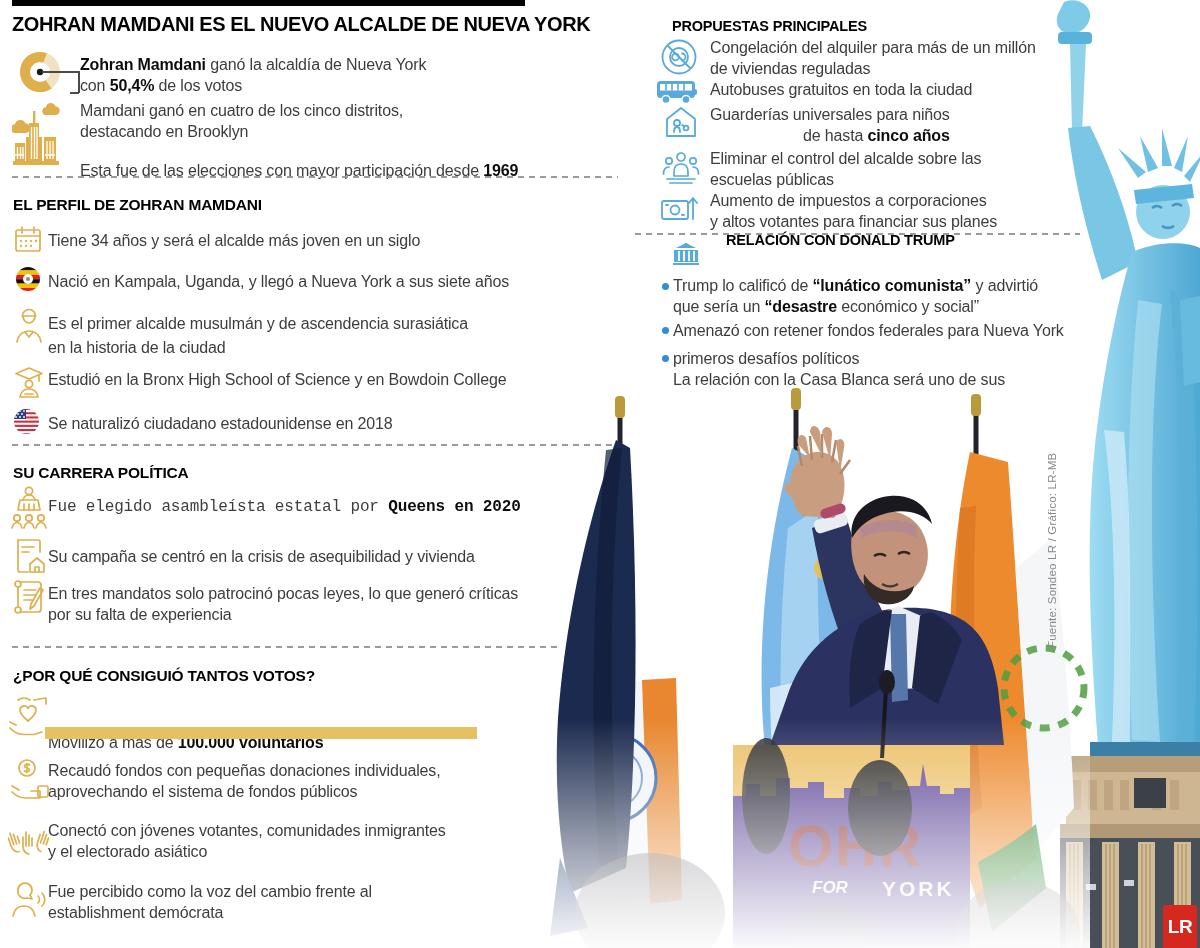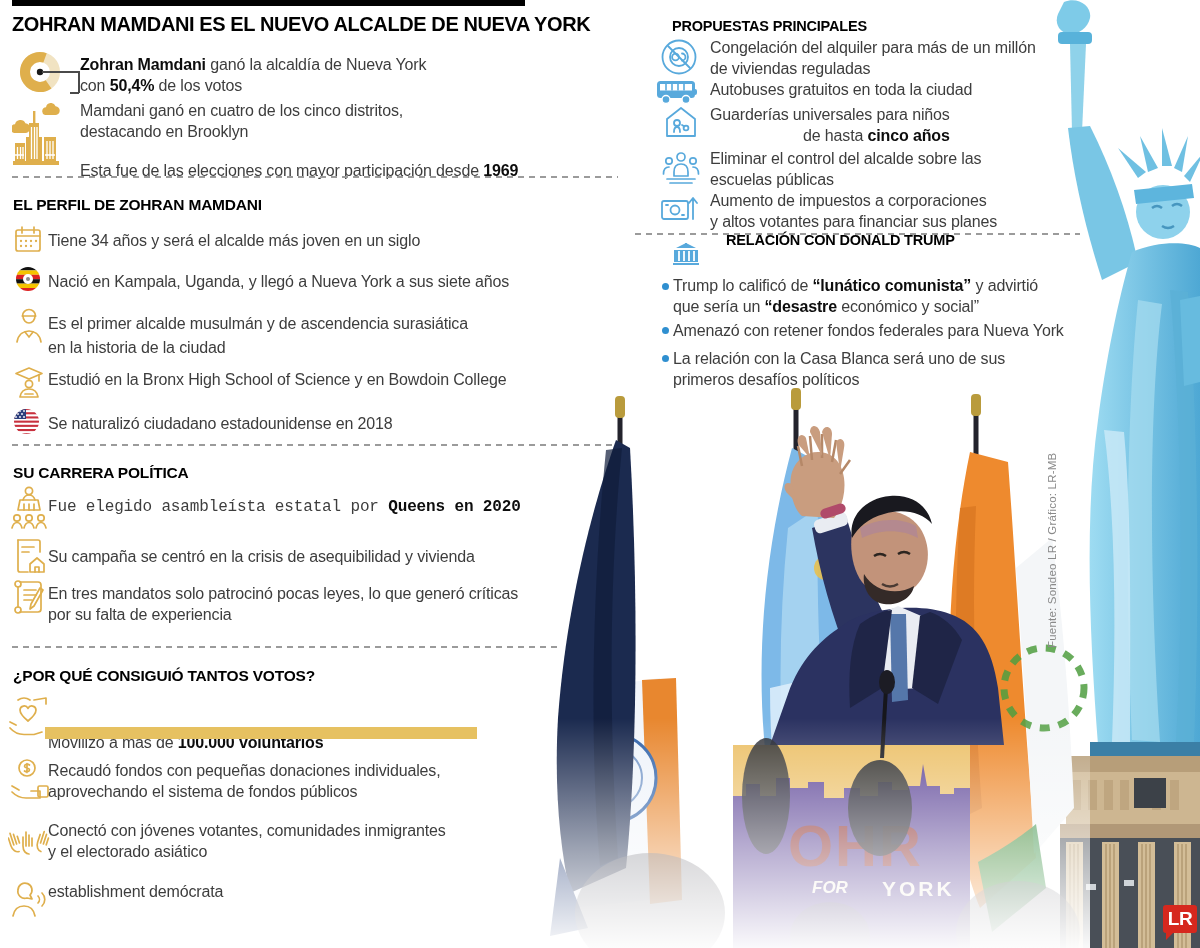--- a/index.html
+++ b/index.html
@@ -9,21 +9,21 @@
   .topbar{left:12px;top:0;width:513px;height:6px;background:#000;}
   .title{left:12px;top:13px;font-size:20px;font-weight:bold;color:#000;letter-spacing:-0.4px;white-space:nowrap;}
   .h{font-weight:bold;color:#000;font-size:15.5px;letter-spacing:-0.2px;white-space:nowrap;}
   .t{font-size:16px;line-height:21px;letter-spacing:-0.15px;color:#3d3d3d;white-space:nowrap;}
   .t .ln{display:block;}
   .b{font-weight:bold;color:#0d0d0d;}
   .dash{height:2px;background:repeating-linear-gradient(90deg,#9b9b9b 0 6px,transparent 6px 11px);}
   .goldbar{background:#e6c161;}
   .conn{background:#4a4a4a;}
   .blt{width:7px;height:7px;border-radius:50%;background:#2f8fd0;}
-  .lr{left:1163px;top:905px;width:34px;height:28px;background:#d6281e;border-radius:3px;
+  .lr{left:1163px;top:905px;width:34px;height:44px;background:#d6281e;border-radius:3px;
       display:flex;align-items:center;justify-content:center;z-index:9;}
   .lr span{color:#fff;font-weight:bold;font-size:19px;letter-spacing:-0.5px;}
   .lr:after{content:"";position:absolute;left:3px;bottom:-7px;border:5px solid transparent;border-top-color:#d6281e;border-left-color:#d6281e;}
   .credit{left:1046px;top:395px;height:310px;width:22px;z-index:8;
           writing-mode:vertical-rl;transform:rotate(180deg);
           font-size:11.5px;color:#8a8a8a;letter-spacing:0.2px;text-align:center;}
   svg{display:block;}
 </style>
 </head>
 <body>
@@ -435,20 +435,21 @@
 </div>
 
 <div class="abs" style="left:10px;top:878px;">
   <svg width="38" height="40" viewBox="0 0 38 40" fill="none" stroke="#DFAF4C" stroke-width="1.7" stroke-linecap="round" stroke-linejoin="round">
     <path d="M8 12 a7 7 0 1 1 12 5 l2 4 l-5 -1 a7 7 0 0 1 -9 -8 z"></path>
     <path d="M3 38 c1.5-8 7-10 11-10 s9.5 2 11 10"></path>
     <path d="M28 18 a5 5 0 0 1 0 7 M32 15 a9 9 0 0 1 0 13"></path>
   </svg>
 </div>
 <div class="abs t" style="left:48px;top:881px;">
+  <span class="ln">Fue percibido como la voz del cambio frente al</span>
   <span class="ln">establishment demócrata</span>
 </div>
 
 <div class="abs" style="z-index:5;left:0;top:0;width:0;height:0;"></div>
 <div class="abs h" style="left:672px;top:10px;font-size:14.5px;z-index:5;margin-top:8px;">PROPUESTAS PRINCIPALES</div>
 
 <div class="abs" style="left:660px;top:38px;z-index:5;">
   <svg width="38" height="38" viewBox="0 0 38 38" fill="none" stroke="#58A9DC" stroke-width="1.8" stroke-linecap="round">
     <circle cx="19" cy="19" r="16.5"></circle>
     <circle cx="19" cy="19" r="9"></circle>
@@ -544,20 +545,20 @@
 <div class="abs t" style="left:673px;top:275px;z-index:5;">
   <span class="ln"><span>Trump lo calificó de </span><span class="b">“lunático comunista”</span><span> y advirtió</span></span>
   <span class="ln"><span>que sería un </span><span class="b">“desastre</span><span> económico y social”</span></span>
 </div>
 
 <div class="abs blt" style="left:662px;top:327px;z-index:5;"></div>
 <div class="abs t" style="left:673px;top:320px;z-index:5;">Amenazó con retener fondos federales para Nueva York</div>
 
 <div class="abs blt" style="left:662px;top:355px;z-index:5;"></div>
 <div class="abs t" style="left:673px;top:348px;z-index:5;">
+  <span class="ln">primeros desafíos políticos</span>
   <span class="ln">La relación con la Casa Blanca será uno de sus</span>
-  <span class="ln">primeros desafíos políticos</span>
 </div>
 
 <div class="abs credit">Fuente: Sondeo LR / Gráfico: LR-MB</div>
 <div class="abs lr">
     <span>LR</span>
   </div>
 
 </body></html>

